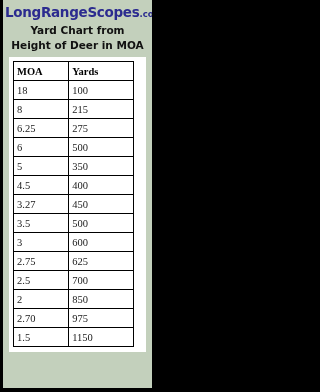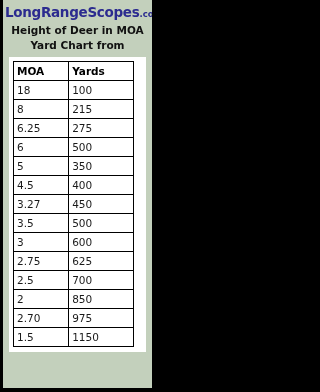--- a/index.html
+++ b/index.html
@@ -59,20 +59,21 @@
     margin-top: 2px;
     white-space: nowrap;
   }
 
   
   .table-panel {
     margin: 3px 6px 0 6px;
     background: #ffffff;
     padding: 4px 12px 5px 4px;
     box-sizing: border-box;
+    font-family: Liberation Serif, serif;
   }
 
   table.moa-table {
     border-collapse: collapse;
     width: 100%;
     table-layout: fixed;
   }
   table.moa-table td, table.moa-table th {
     border: 1.4px solid #000000;
     font-size: 10.5px;
@@ -93,22 +94,22 @@
   col.col-yards { width: 54%; }
 </style>
 </head>
 <body>
 
 <div class="frame">
   <div class="page">
 
     <div class="header">
       <div class="logo"><span>LongRangeScopes</span><span class="dotcom">.com</span></div>
+      <div class="subtitle">Yard Chart from</div>
       <div class="subtitle">Height of Deer in MOA</div>
-      <div class="subtitle">Yard Chart from</div>
     </div>
 
     <div class="table-panel">
       <table class="moa-table">
         <colgroup>
           <col class="col-moa">
           <col class="col-yards">
         </colgroup>
         <thead>
           <tr>

